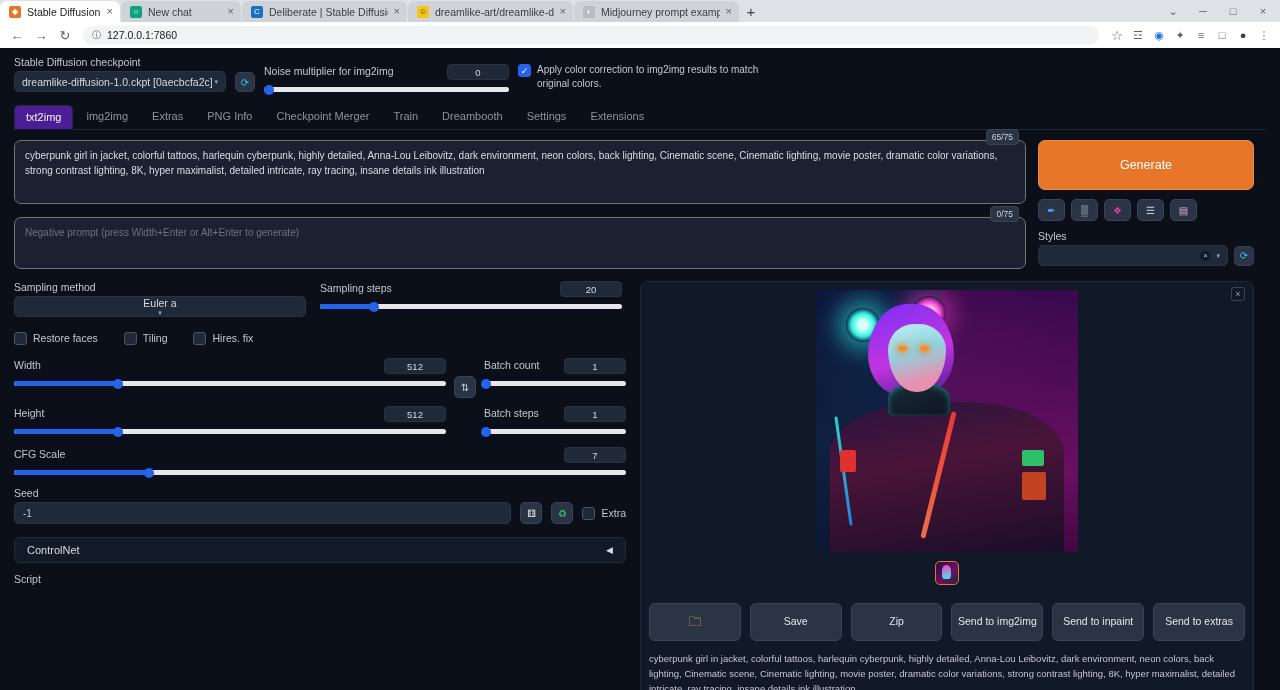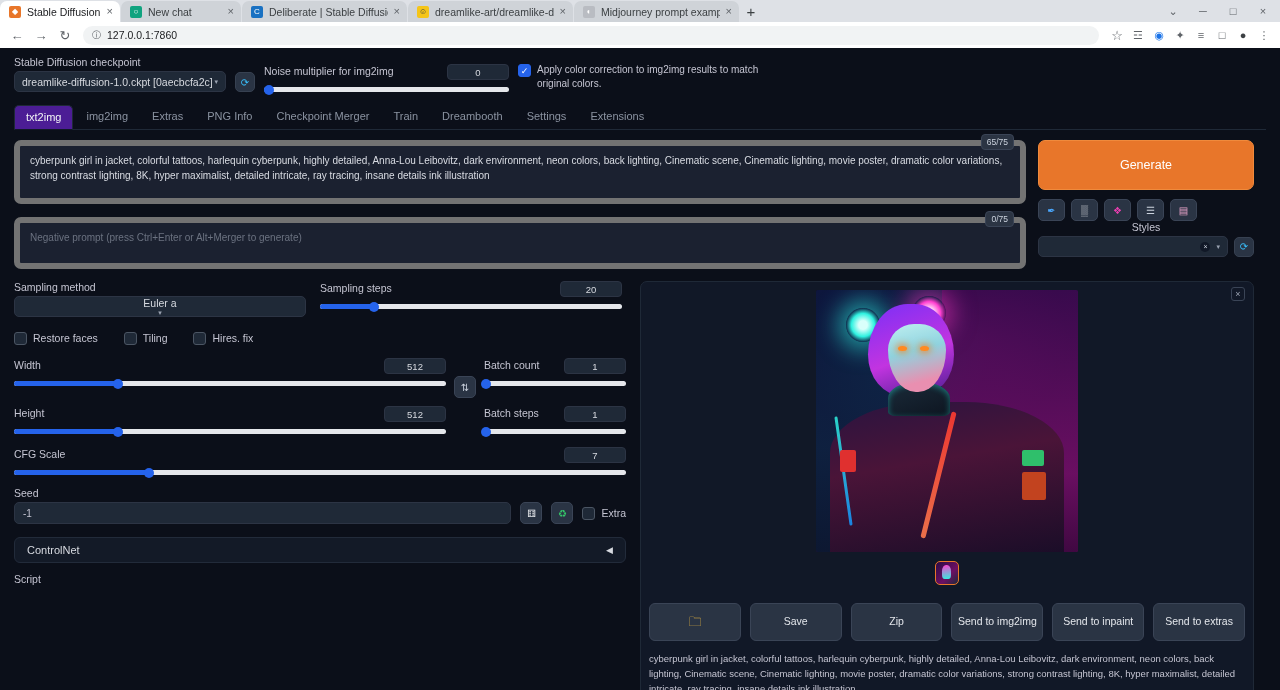--- a/index.html
+++ b/index.html
@@ -134,21 +134,21 @@
   }
   .wtab.active {
     background: #4c1d95; color: #f3f4f6;
     border: 1px solid #1f2937; border-bottom-color: #111827;
   }
 
   .main { display: flex; gap: 12px; margin-top: 10px; }
   .prompt-area { width: 1012px; position: relative; }
 
   .ta {
-    background: #1b2130; border: 6px solid #737373; border-radius: 7px;
+    background: #1b2130; border: 1px solid #737373; border-radius: 7px;
     padding: 8px 10px; font-size: 10px; line-height: 1.45; color: #d9dce3;
     position: relative;
   }
   .ta.main-prompt { height: 64px; }
   .ta.neg-prompt { height: 52px; margin-top: 13px; color: #6b7280; }
   .counter {
     position: absolute; right: 6px; top: -12px;
     background: #2b3443; border: 1px solid #3a4456; border-radius: 4px;
     font-size: 8.5px; padding: 1px 5px; color: #cbd2dd;
   }
@@ -158,21 +158,21 @@
     height: 50px; background: #e8762a; border: 1px solid #f08a3c;
     border-radius: 7px; display: flex; align-items: center;
     justify-content: center; color: #fff; font-size: 12.5px;
   }
   .tool-row { display: flex; gap: 6px; margin-top: 9px; }
   .tool-btn {
     width: 27px; height: 22px; border-radius: 5px;
     background: #2a3444; border: 1px solid #3a4456;
     display: flex; align-items: center; justify-content: center; font-size: 10px;
   }
-  .styles-label { font-size: 10.5px; color: #c5c5d2; text-align: center; }
+  .styles-label { font-size: 10.5px; margin-top: 9px; color: #c5c5d2; }
   .styles-row { display: flex; gap: 6px; align-items: center; margin-top: 3px; }
   .styles-box {
     flex: 1; height: 21px; background: #1f2937; border: 1px solid #2c3444;
     border-radius: 5px; display: flex; align-items: center;
     justify-content: flex-end; gap: 6px; padding: 0 7px;
     font-size: 9px; color: #9aa2b1;
   }
   .x-circle {
     width: 10px; height: 10px; border-radius: 50%; background: #111827;
     color: #cbd2dd; font-size: 7px; display: flex;
@@ -438,21 +438,21 @@
   </div>
 
   <div class="main">
     <div class="prompt-area">
       <div class="ta main-prompt">
         <span class="counter">65/75</span>
         <span>cyberpunk girl in jacket, colorful tattoos, harlequin cyberpunk, highly detailed, Anna-Lou Leibovitz, dark environment, neon colors, back lighting, Cinematic scene, Cinematic lighting, movie poster, dramatic color variations, strong contrast lighting, 8K, hyper maximalist, detailed intricate, ray tracing, insane details ink illustration</span>
       </div>
       <div class="ta neg-prompt">
         <span class="counter">0/75</span>
-        <span>Negative prompt (press Ctrl+Enter or Alt+Merger to generate)</span>
+        <span>Negative prompt (press Width+Enter or Alt+Enter to generate)</span>
       </div>
     </div>
 
     <div class="gen-col">
       <div class="gen-btn">Generate</div>
       <div class="tool-row">
         <div class="tool-btn">
           <span style="color:#4aa8ff">✒</span>
         </div>
         <div class="tool-btn">

